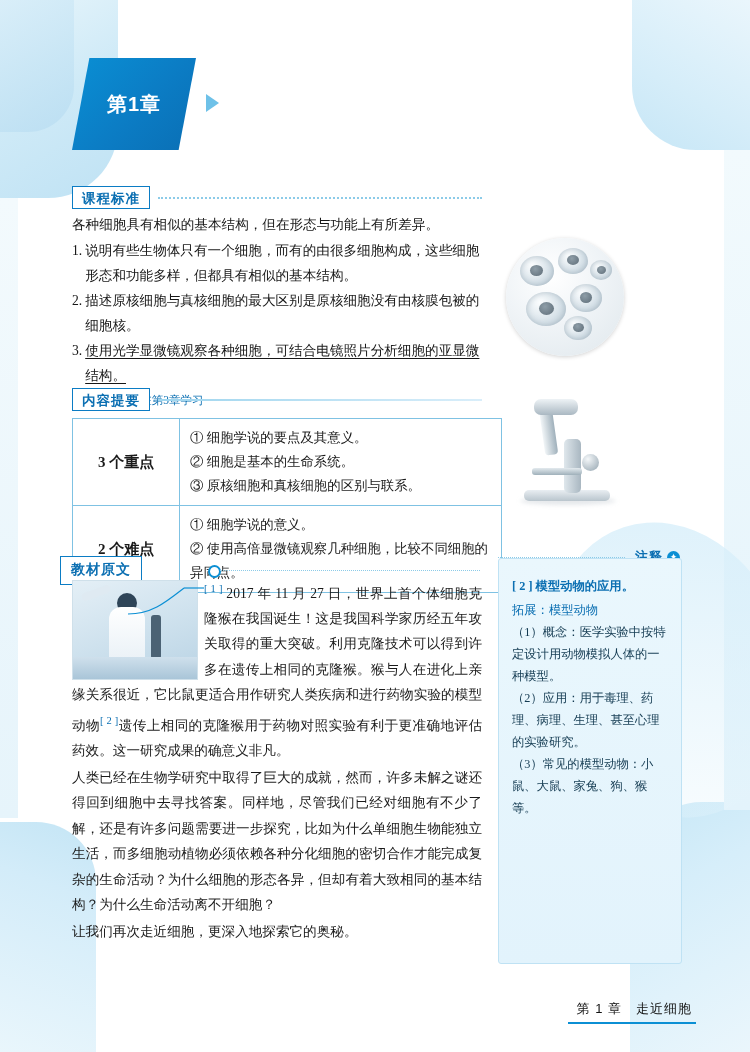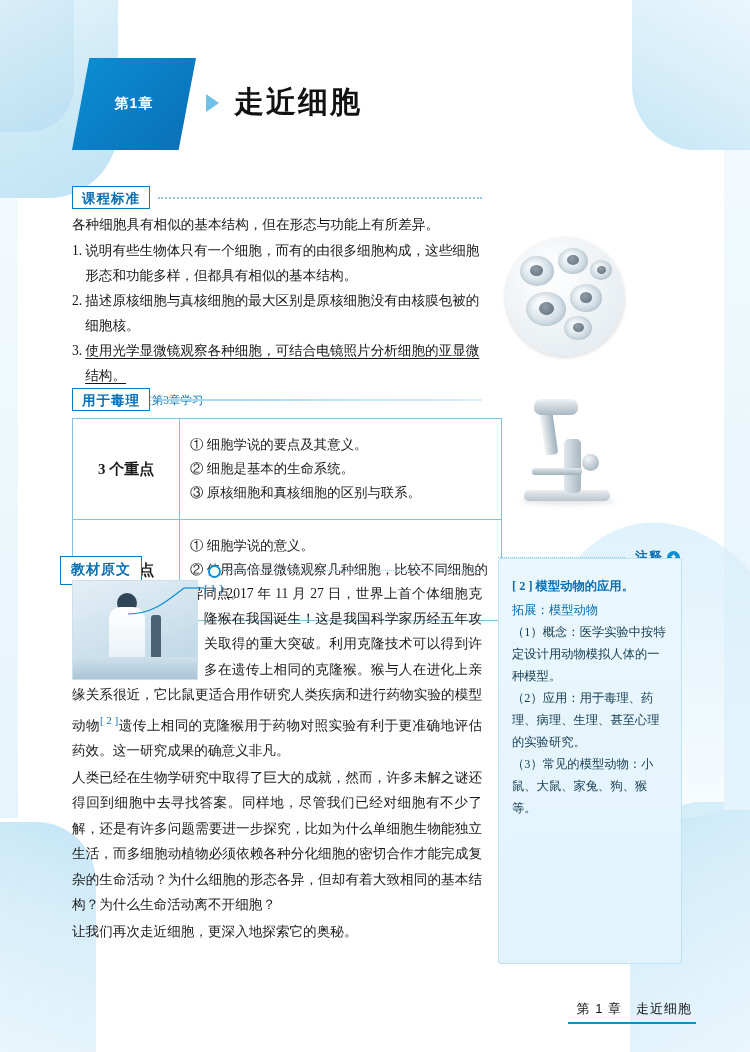--- a/index.html
+++ b/index.html
@@ -91,21 +91,21 @@
     left: 0; top: 0;
     width: 124px; height: 92px;
     background: linear-gradient(135deg, #0a8fd4 0%, #0b7cc4 55%, #0a6fb5 100%);
     clip-path: polygon(14% 0, 100% 0, 86% 100%, 0 100%);
     display: flex;
     align-items: center;
     justify-content: center;
   }
   .chapter-badge span {
     color: #fff;
-    font-size: 14px;
+    font-size: 20px;
     font-weight: bold;
     letter-spacing: 1px;
     font-family: "Liberation Sans", sans-serif;
   }
   .chapter-arrow {
     position: absolute;
     left: 134px; top: 36px;
     width: 0; height: 0;
     border-left: 13px solid #6ec1e8;
     border-top: 9px solid transparent;
@@ -259,21 +259,21 @@
   
   .outline-table {
     position: absolute;
     left: 72px; top: 418px;
     width: 430px;
     border-collapse: collapse;
     font-size: 13.4px;
   }
   .outline-table td {
     border: 1px solid #7fc2e3;
-    padding: 14px 10px;
+    padding: 7px 10px;
     line-height: 24px;
     vertical-align: middle;
   }
   .outline-table td.key {
     width: 86px;
     text-align: center;
     font-weight: bold;
     font-size: 15px;
     white-space: nowrap;
   }
@@ -473,21 +473,20 @@
   <div class="corner-br"></div>
   <div class="edge-strip-r"></div>
   <div class="edge-strip-l"></div>
   <div class="swoosh"></div>
 
   <div class="chapter-header">
     <div class="chapter-badge">
       <span>第1章</span>
     </div>
     <div class="chapter-arrow"></div>
-    <div class="chapter-title">走近细胞</div>
   </div>
 
   <div class="sec-head" style="left:72px; top:186px; width:410px;">
     <div class="sec-label">课程标准</div>
     <div class="sec-rule"></div>
   </div>
 
   <div class="std-list body-text">
     <p>各种细胞具有相似的基本结构，但在形态与功能上有所差异。</p>
     <div class="std-item">
@@ -523,21 +522,21 @@
       </div>
     <div class="cell" style="left:58px; top:78px; width:28px; height:24px;">
         <div class="nuc" style="left:9px;top:7px;width:11px;height:9px;"></div>
       </div>
     <div class="cell" style="left:84px; top:22px; width:22px; height:20px;">
         <div class="nuc" style="left:7px;top:6px;width:9px;height:8px;"></div>
       </div>
   </div>
 
   <div class="sec-head" style="left:72px; top:388px; width:410px;">
-    <div class="sec-label">用于毒理</div>
+    <div class="sec-label">内容提要</div>
     <div class="sec-rule-solid"></div>
   </div>
 
   <div class="photo-scope">
     <div class="scope-shadow"></div>
     <div class="scope-base"></div>
     <div class="scope-arm"></div>
     <div class="scope-stage"></div>
     <div class="scope-tube"></div>
     <div class="scope-head"></div>

